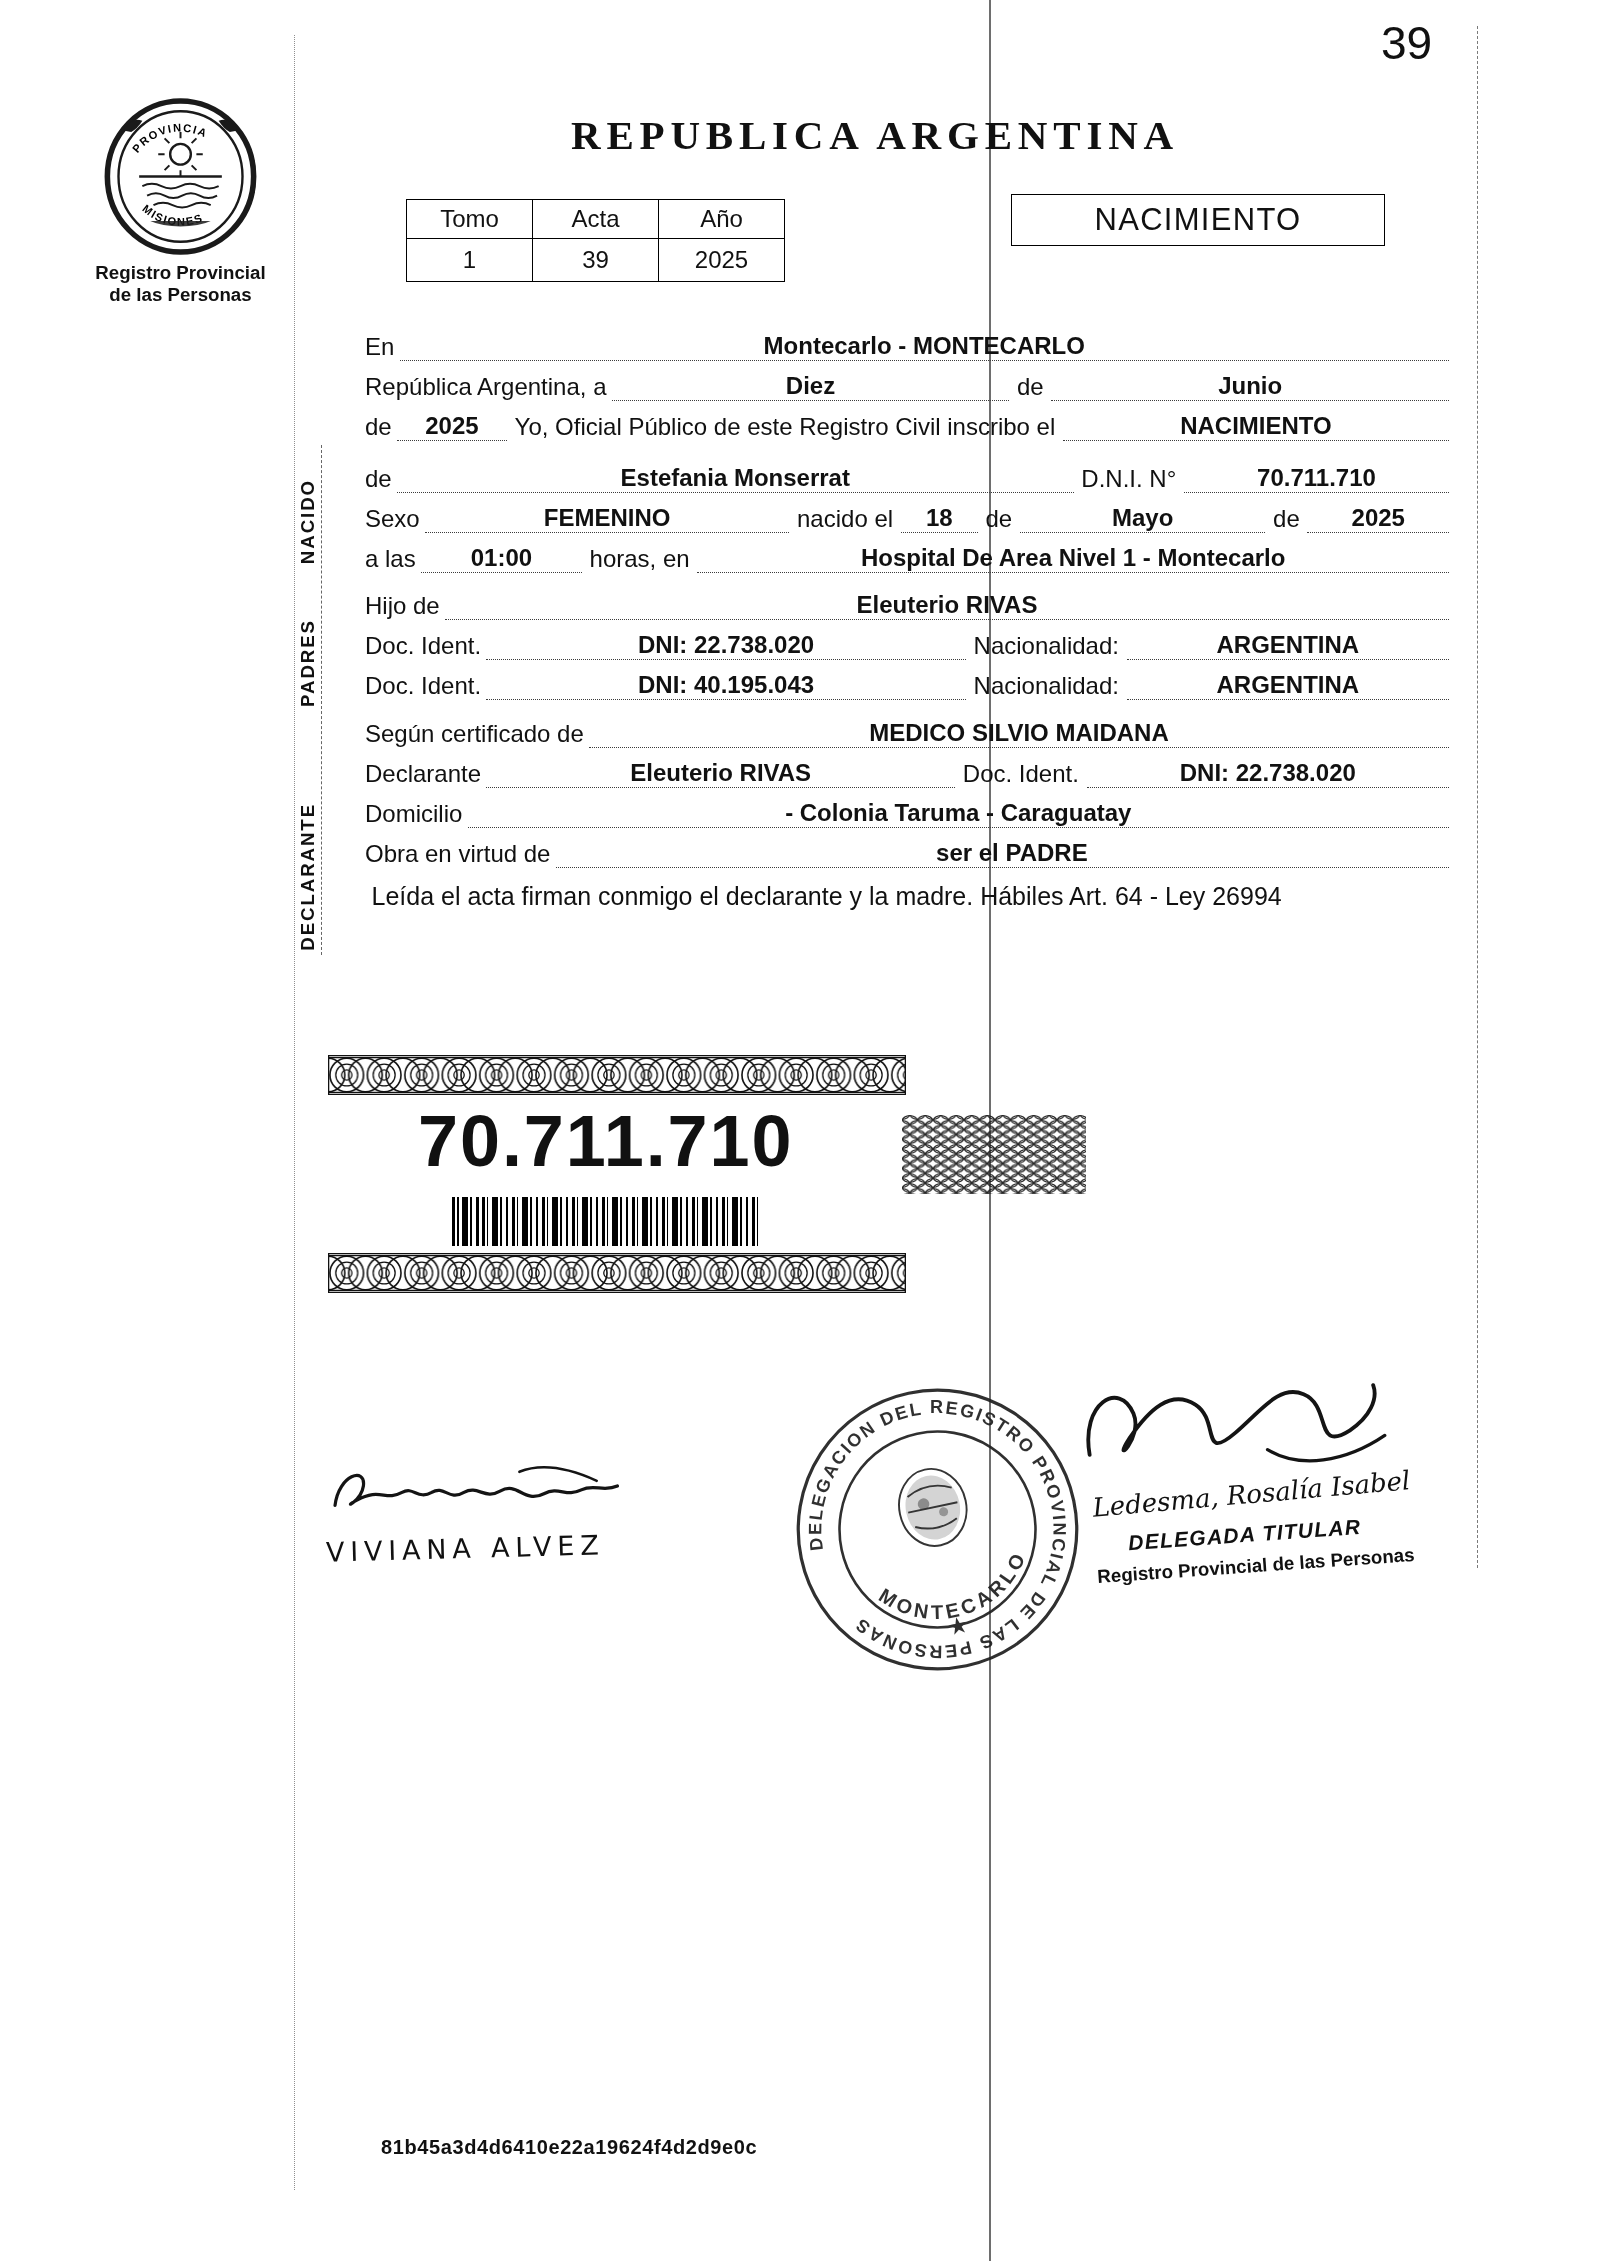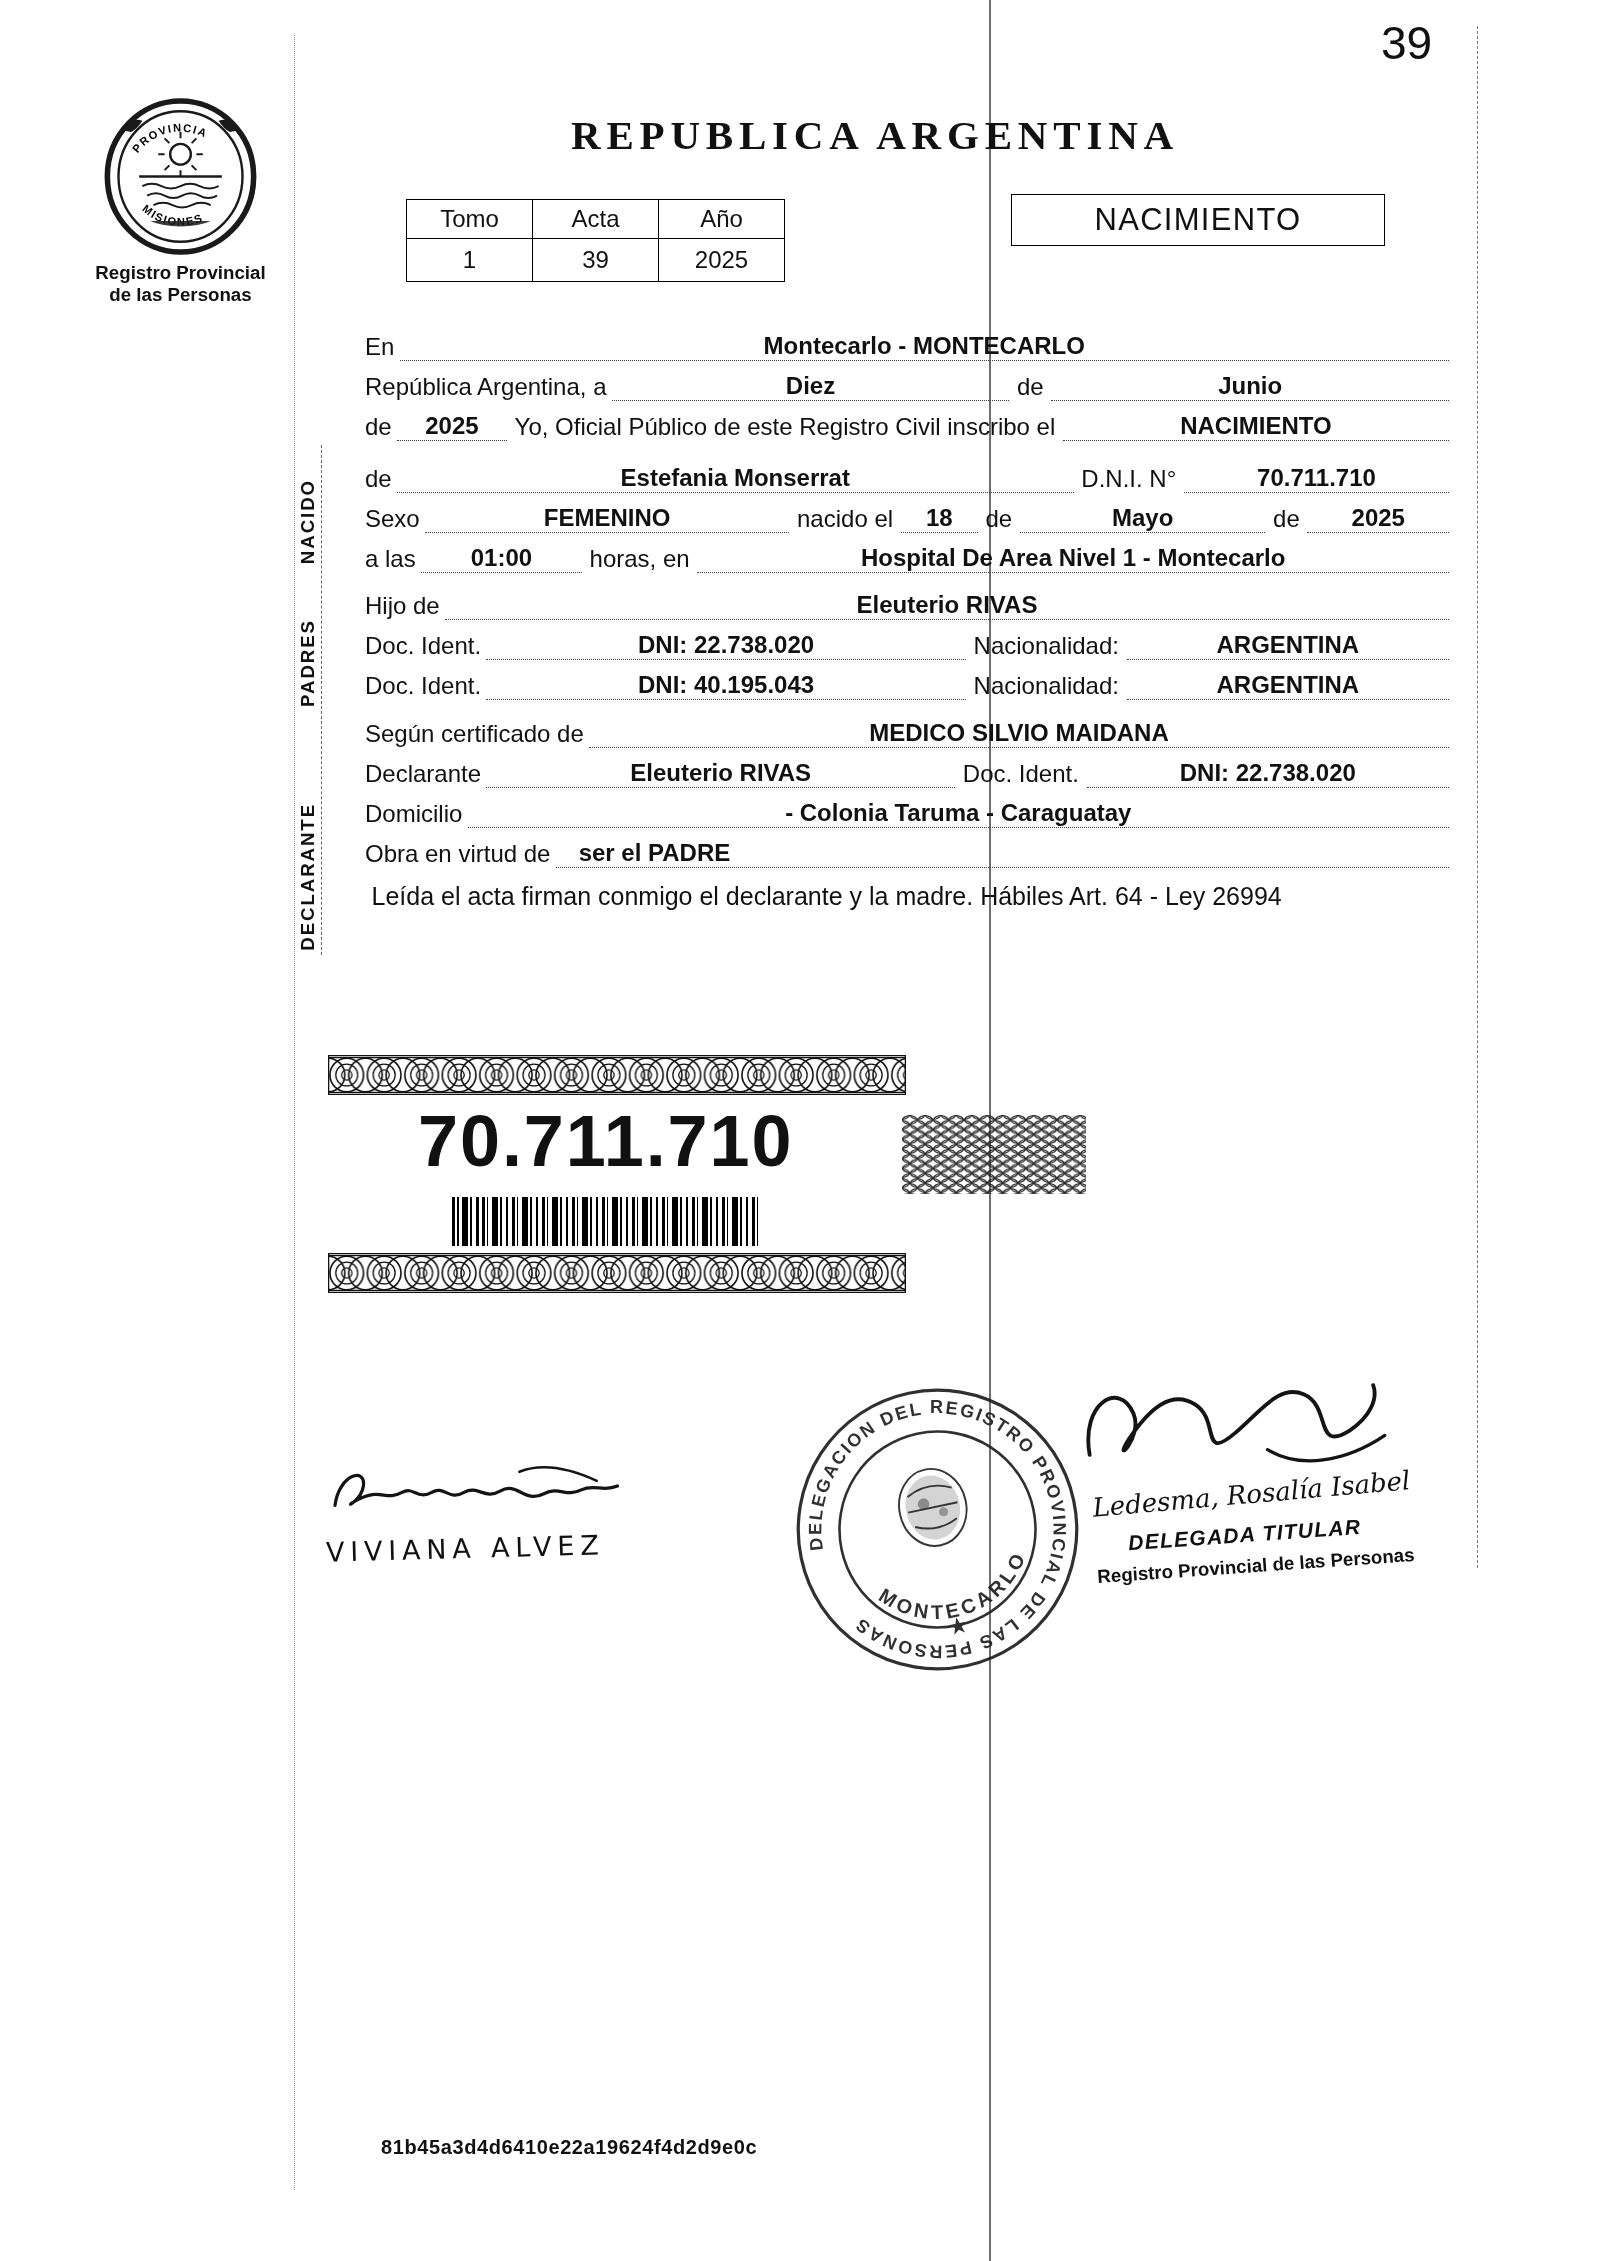--- a/index.html
+++ b/index.html
@@ -39,21 +39,21 @@
   .fill { flex:1 1 0; border-bottom:1.9px dotted #3c3c3c; text-align:center; font-weight:bold; white-space:nowrap; padding:0 3.9px; }
   .fill.n1 { flex:0 0 110px; }
   .fill.n2 { flex:0 0 77px; }
   .fill.n3 { flex:0 0 161px; }
   .fill.fx09 { flex:0.9 1 0; }
   .fill.fx13 { flex:1.3 1 0; }
   .fill.fx15 { flex:1.5 1 0; }
   .fill.fx16 { flex:1.6 1 0; }
   .fill.fx24 { flex:2.4 1 0; }
   .fill.fx26 { flex:2.6 1 0; }
-  .fill.ta-l { text-align:left; padding-left:23px; }
+  .fill.ta-l { text-align:center; padding-left:23px; }
   .mt1 { margin-top:11.6px; } .mt2 { margin-top:7.7px; } .mt3 { margin-top:6.5px; }
   .closing { margin-top:11.6px; font-weight:normal; font-size:25px; line-height:1.3; width:1058px; padding-left:6.5px; }
 
   
   .vline-sections { position:absolute; left:321px; top:445px; height:510px; border-left:1.9px dashed #666; }
   .vlabel { position:absolute; left:297px; writing-mode:vertical-rl; transform:rotate(180deg);
     font-size:18.7px; font-weight:bold; letter-spacing:1.9px; background:#fff; padding:6.5px 0; z-index:2; }
   #vl-nacido { top:473px; }
   #vl-padres { top:613px; }
   #vl-declarante { top:797px; }

